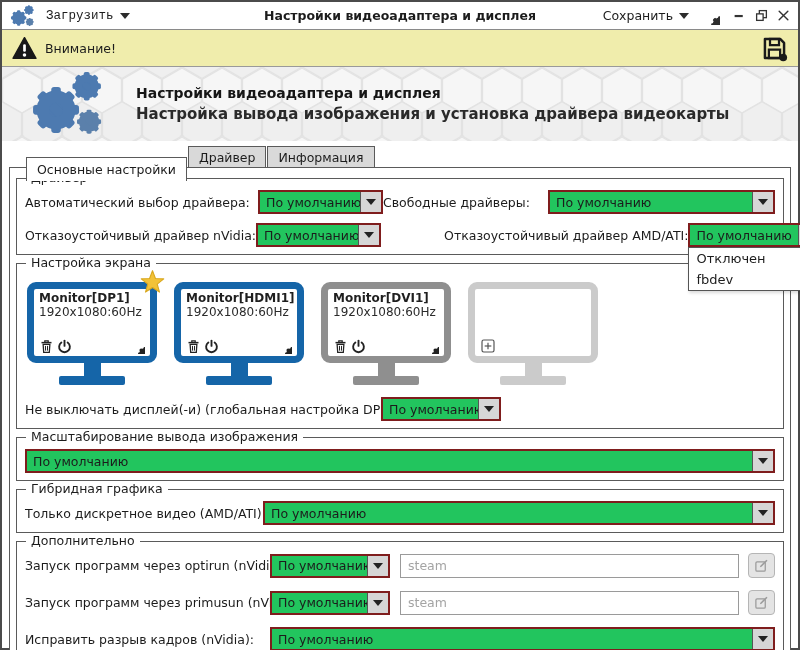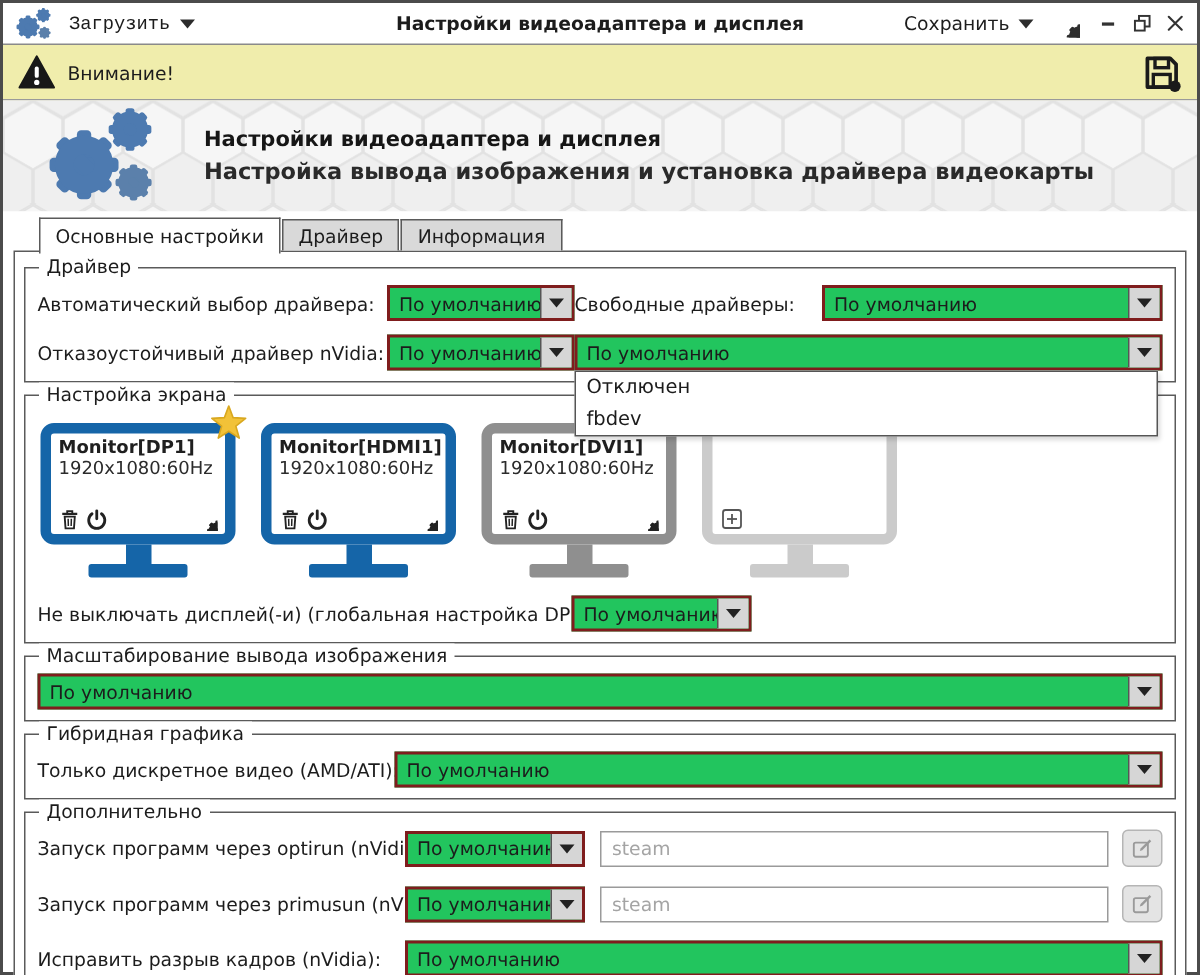--- a/index.html
+++ b/index.html
@@ -44,21 +44,21 @@
   .header-texts { display:flex; flex-direction:column; gap:4px; }
   .header-title { font-size:14px; font-weight:bold; color:#161616; }
   .header-sub { font-size:15px; font-weight:bold; color:#2a2a2a; }
 
   
   .tabrow { display:flex; align-items:flex-end; padding:4px 0 0 24px; height:26px; flex:0 0 26px; position:relative; z-index:3; }
   .tab {
     border:1px solid #5a5a5a; border-bottom:none; background:#d9d9d9;
     padding:3px 10px 2px 10px; font-size:12.5px; margin-right:1px; cursor:default;
   }
-  .tab.active { background:#fff; padding-top:4px; padding-bottom:4px; position:relative; top:2px; }
+  .tab.active { background:#fff; padding-top:4px; padding-bottom:4px; position:relative; top:14px; }
 
   
   .panel {
     flex:1; margin:0 7px 5px 7px; border:1px solid #5a5a5a; background:#fff;
     padding:4px 6px 4px 6px; display:flex; flex-direction:column; position:relative; z-index:2;
   }
   .group {
     border:1px solid #5a5a5a; position:relative; background:#fff;
     margin-top:8px; padding:11px 8px 7px 8px;
   }
@@ -288,20 +288,21 @@
           <span class="combo-text">По умолчанию</span>
           <span class="combo-btn"></span>
         </div>
       </div>
       <div class="row">
         <span class="lbl" style="width:233px">Отказоустойчивый драйвер nVidia:</span>
         <div class="combo" style="width:125px">
           <span class="combo-text">По умолчанию</span>
           <span class="combo-btn"></span>
         </div>
+        <span class="lbl" style="margin-left:63px;width:248px">Отказоустойчивый драйвер AMD/ATI:</span>
         <div class="combo-wrap flex1">
           <div class="combo">
             <span class="combo-text">По умолчанию</span>
             <span class="combo-btn"></span>
           </div>
           <div class="popup">
             <div class="popup-item">Отключен</div>
             <div class="popup-item">fbdev</div>
           </div>
         </div>

